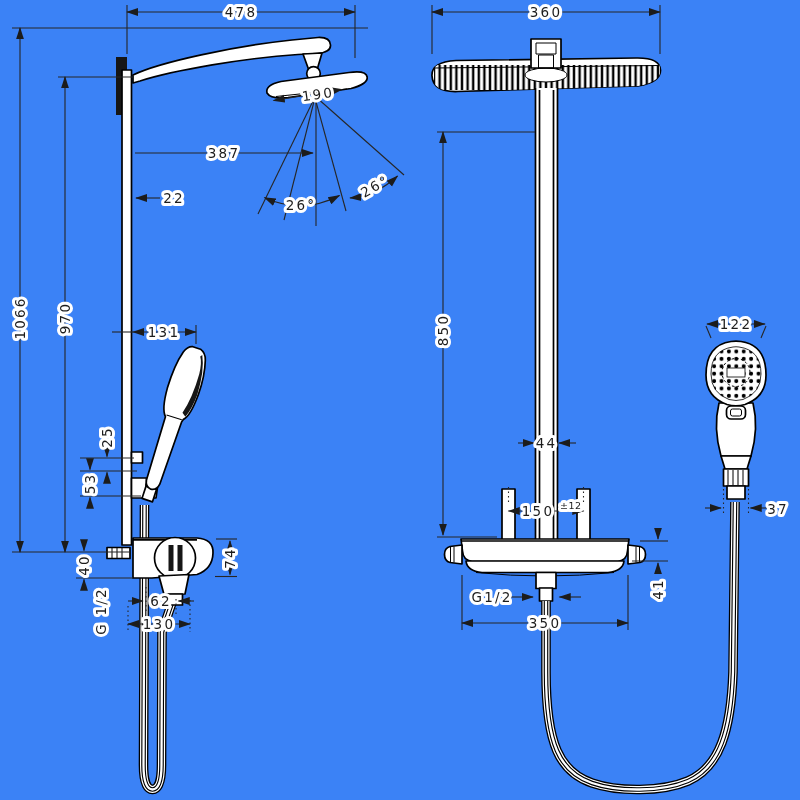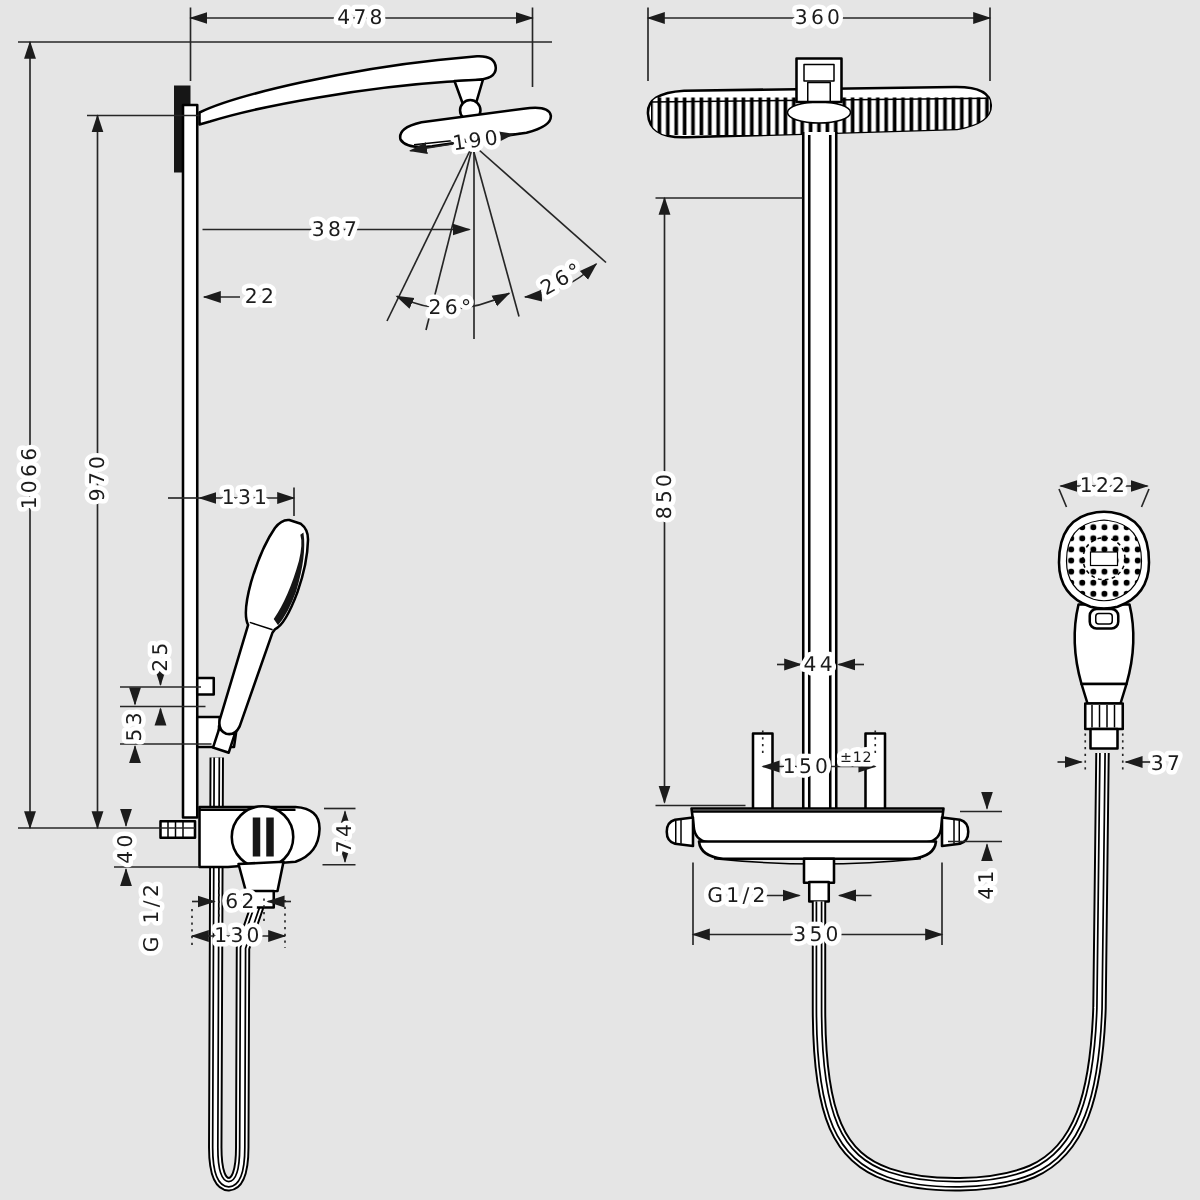--- a/index.html
+++ b/index.html
@@ -1,16 +1,16 @@
 <!DOCTYPE html>
 <html><head>
 <meta charset="utf-8">
 <style>
   html,body{margin:0;padding:0;background:#fff;}
-  .stage{width:800px;height:800px;background:#e5e5e5;position:relative;font-family:"DejaVu Sans",sans-serif;}
+  .stage{width:800px;height:800px;background:#3b82f6;position:relative;font-family:"DejaVu Sans",sans-serif;}
   svg{display:block;}
   
   .ol{fill:#fff;stroke:#000;stroke-width:1.7;stroke-linejoin:round;}
   .ln{fill:none;stroke:#000;stroke-width:1.7;stroke-linejoin:round;}
   .thin{stroke-width:1;}
   .dark{fill:#161616;stroke:none;}
   
   .dim{fill:none;stroke:#262626;stroke-width:1.1;}
   .dot{stroke-dasharray:1.5,3;}
   

